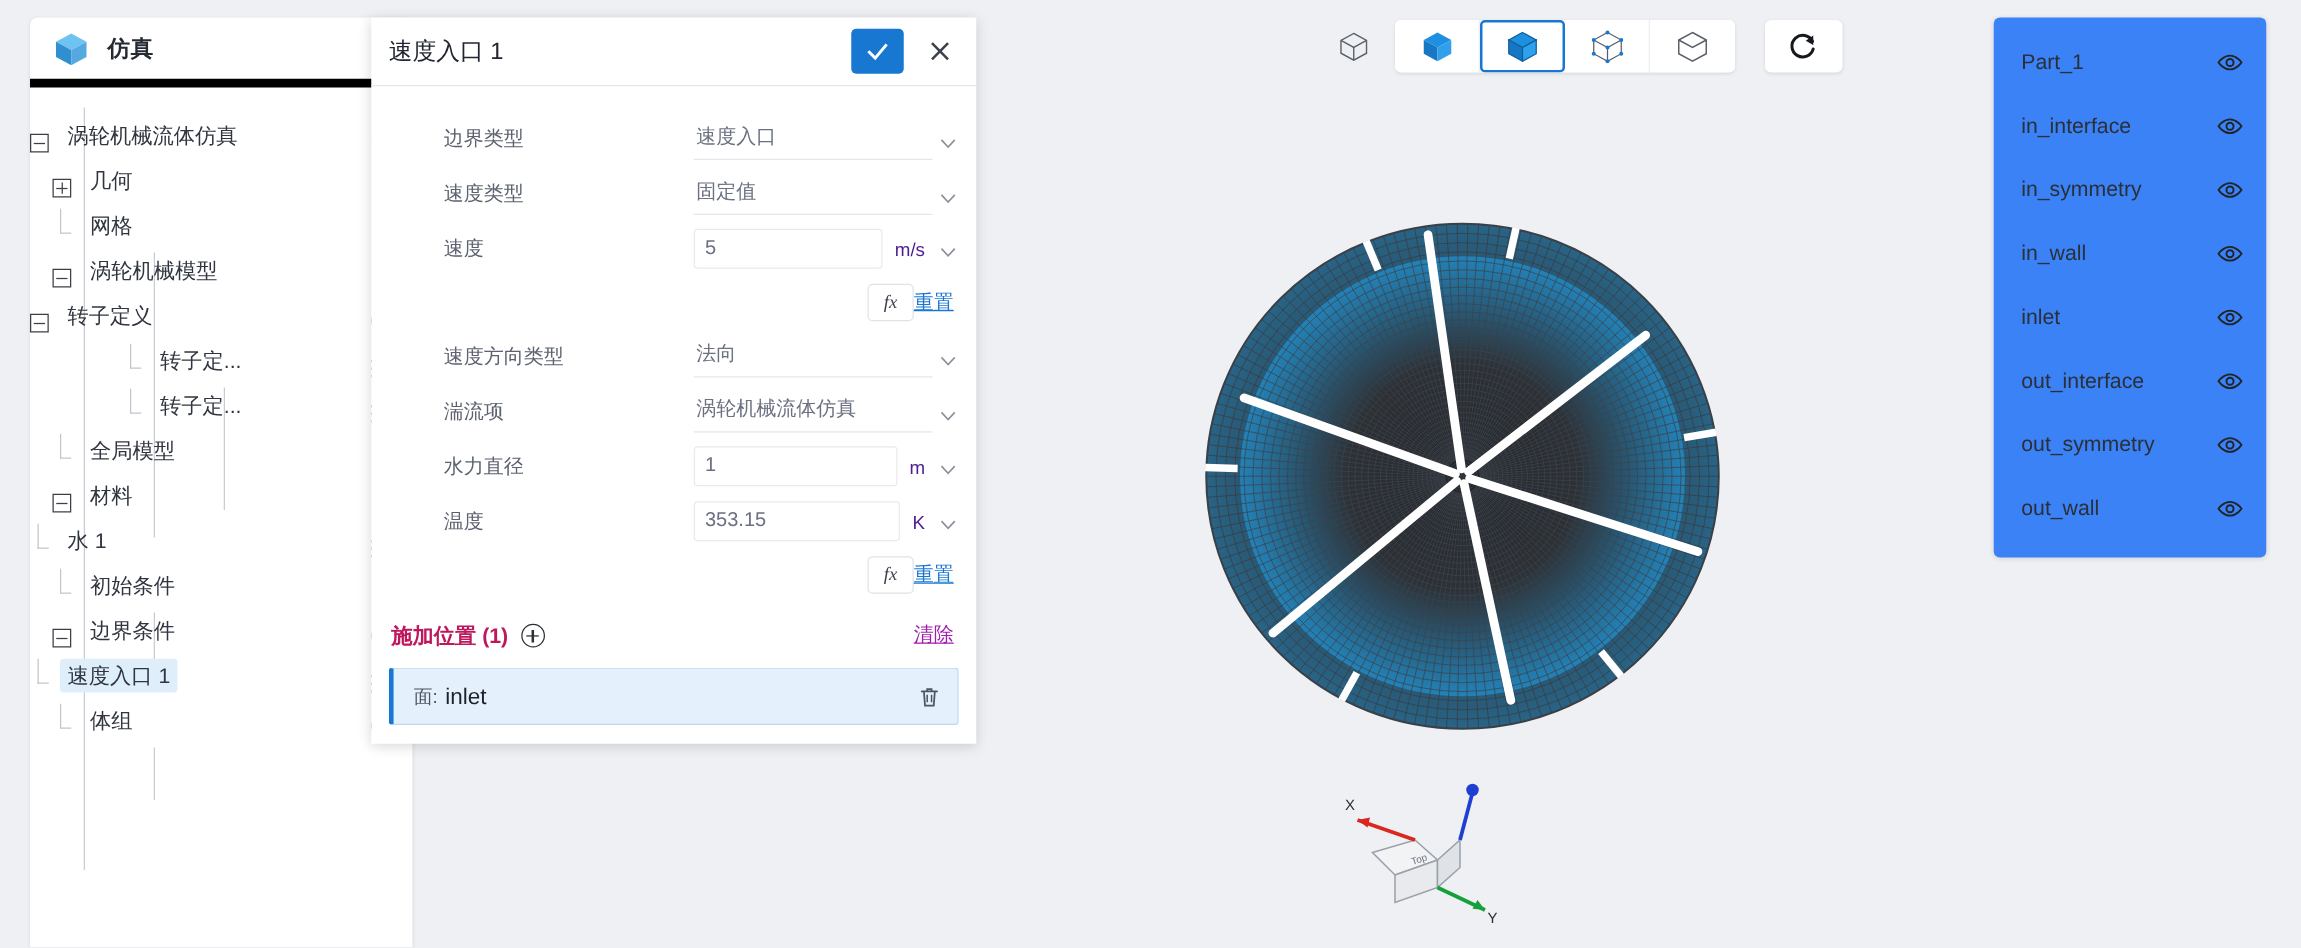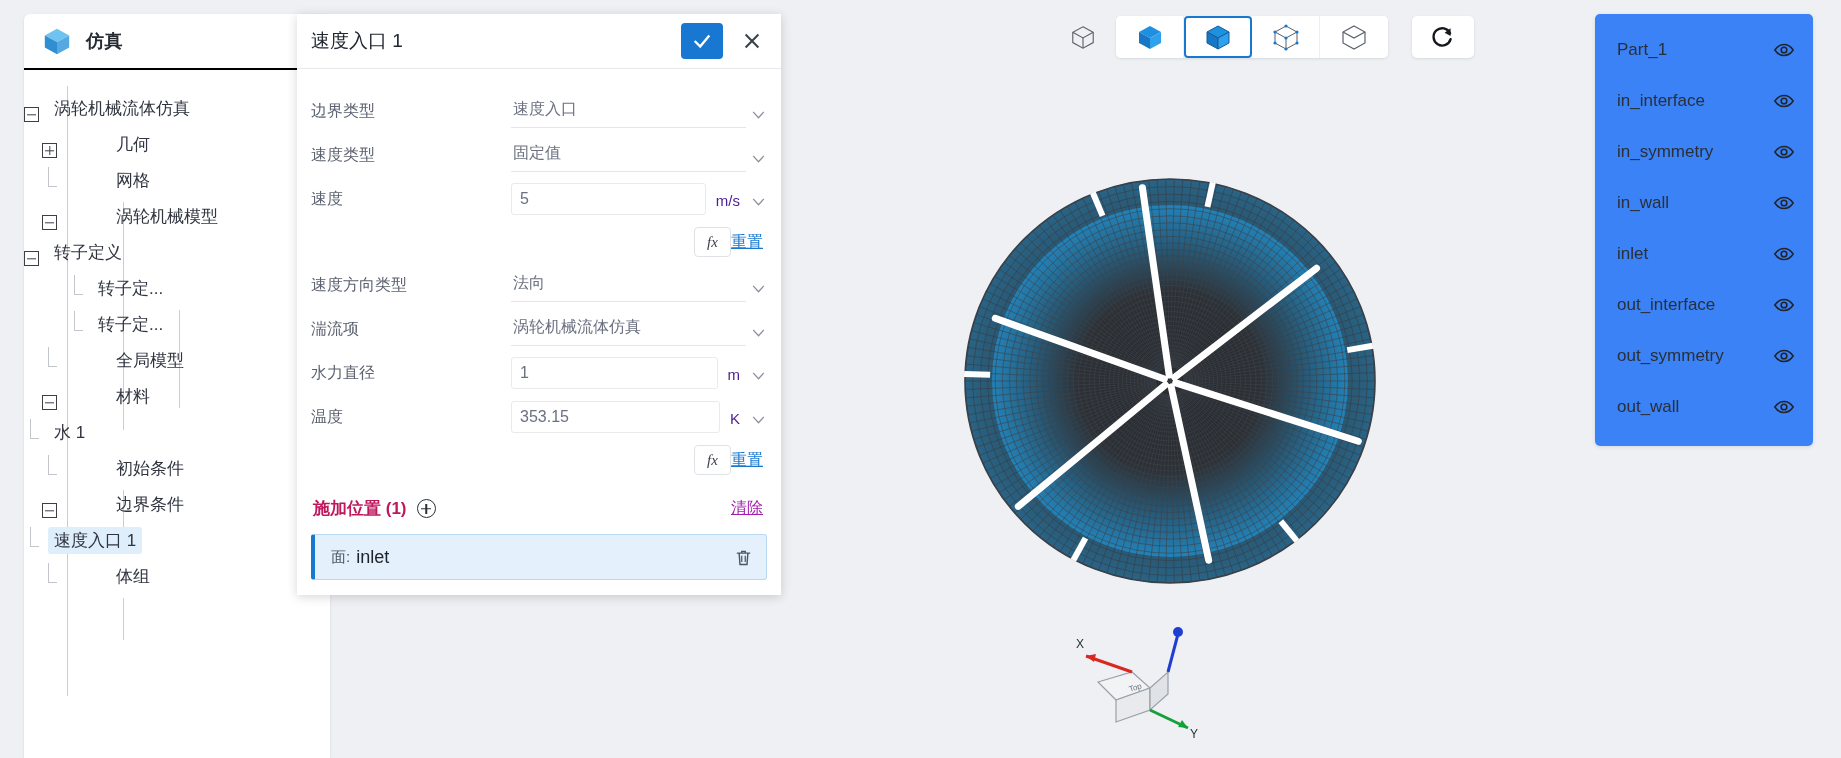--- a/index.html
+++ b/index.html
@@ -16,21 +16,21 @@
     position: absolute; left: 24px; top: 14px;
     width: 306px; height: 744px;
     background: #ffffff;
     border-radius: 6px 6px 0 0;
     box-shadow: 0 1px 3px rgba(0,0,0,.10);
     overflow: hidden;
   }
   .tree-head {
     height: 56px; display: flex; align-items: center;
     padding: 0 16px 0 18px;
-    border-bottom: 2px solid #000000;
+    border-bottom: 7px solid #000000;
   }
   .cube-logo { width: 30px; height: 30px; margin-right: 14px; flex: none; }
   .tree-title { font-size: 18px; font-weight: bold; color: #262a33; letter-spacing: .5px; }
   .caret-down {
     margin-left: auto;
     width: 0; height: 0;
     border-left: 7px solid transparent;
     border-right: 7px solid transparent;
     border-top: 9px solid #111;
     cursor: pointer;
@@ -79,23 +79,23 @@
   .plus-circle::before, .plus-circle::after {
     content: ""; position: absolute; background: #3c3f46;
   }
   .plus-circle::before { left: 3.5px; right: 3.5px; top: 50%; height: 1.4px; transform: translateY(-50%); }
   .plus-circle::after { top: 3.5px; bottom: 3.5px; left: 50%; width: 1.4px; transform: translateX(-50%); }
   .menu-icon { margin-left: auto; width: 19px; height: 14px; flex: none; cursor: pointer; }
   .menu-icon span { display: block; height: 2px; background: #2b2f36; margin-bottom: 4px; }
   .menu-icon span:nth-child(1) { width: 19px; }
   .menu-icon span:nth-child(2) { width: 14px; }
   .menu-icon span:nth-child(3) { width: 19px; margin-bottom: 0; }
-  .lvl1 { padding-left: 18px; gap: 44px; }
+  .lvl1 { padding-left: 18px; }
   .lvl2 { }
-  .lvl3 { padding-left: 44px; }
+  .lvl3 { padding-left: 74px; }
   .vline {
     position: absolute; width: 1px; background: #c9ccd2;
   }
 
   
   .dialog {
     position: absolute; left: 297px; top: 14px;
     width: 484px; height: 581px;
     background: #ffffff;
     box-shadow: 0 2px 10px rgba(0,0,0,.16);
@@ -110,21 +110,21 @@
   .btn-ok {
     width: 42px; height: 36px; background: #1878d1; border-radius: 4px;
     display: flex; align-items: center; justify-content: center; cursor: pointer;
   }
   .btn-cancel {
     width: 42px; height: 36px; background: #fff; border-radius: 4px;
     display: flex; align-items: center; justify-content: center; cursor: pointer;
   }
   .dlg-body { flex: 1; padding: 20px 14px 0 14px; overflow: hidden; }
   .frow { display: flex; align-items: center; height: 44px; }
-  .flabel { width: 200px; font-size: 16px; color: #5c6270; flex: none; }
+  .flabel { width: 200px; font-size: 16px; color: #5c6270; flex: none; margin-left: 44px; }
   .fctl { flex: 1; display: flex; align-items: flex-end; }
   .fval {
     flex: 1; font-size: 16px; color: #6b7180;
     border-bottom: 1px solid #e4e6ea; padding: 4px 2px 7px 2px; min-height: 28px;
     cursor: text;
   }
   .fval.boxed {
     border: 1px solid #e8eaee; border-radius: 3px; padding: 6px 8px;
     min-height: 32px; background: #fff;
   }

